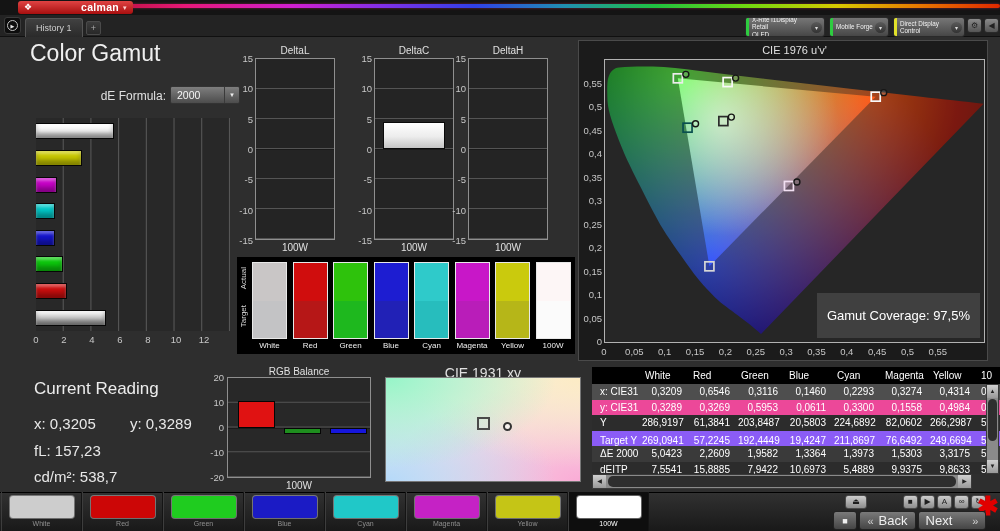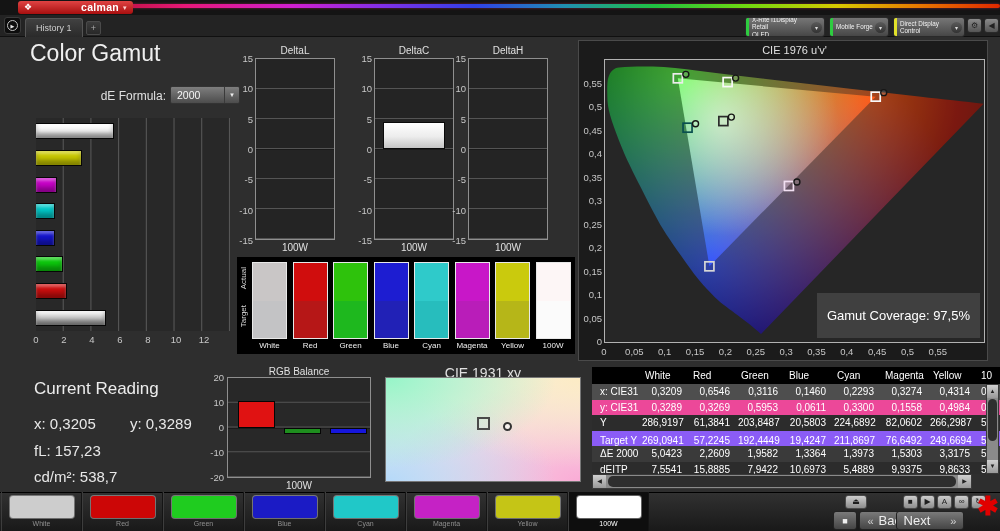--- a/index.html
+++ b/index.html
@@ -539,17 +539,17 @@
       <div class="tbtn" style="left: 971px; top: 495px; width: 15px;">↻</div>
     </div>
   <div class="alert" style="color: rgb(225, 0, 0);">✱</div>
   <div class="navbtn" style="left:833px;width:24px;">
     <span style="font-size:9px;">■</span>
     </div>
   <div class="navbtn" style="left:859px;width:57px;">
     <span class="chev">«</span>
     <span>Back</span>
     </div>
-  <div class="navbtn" style="left:896px;width:68px;gap:20px;">
+  <div class="navbtn" style="left:918px;width:68px;gap:20px;">
     <span>Next</span>
     <span class="chev">»</span>
     </div>
 </div>
 
 </body></html>

